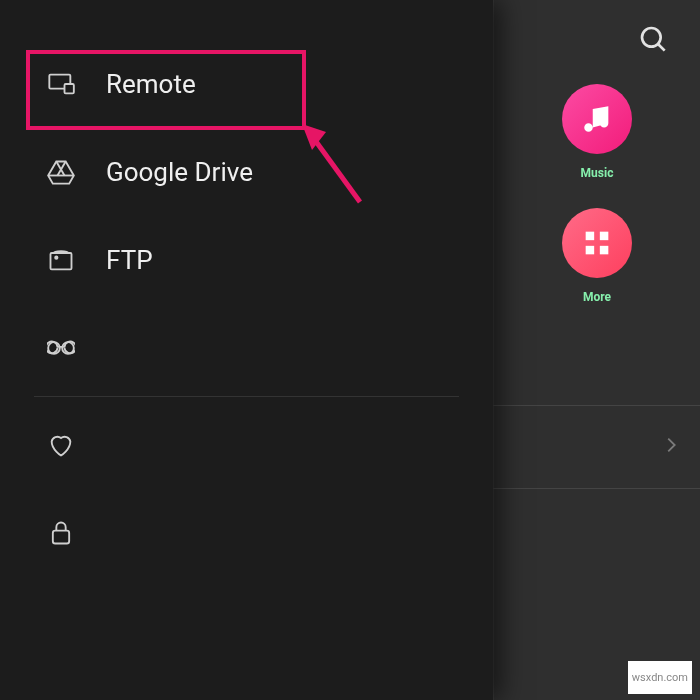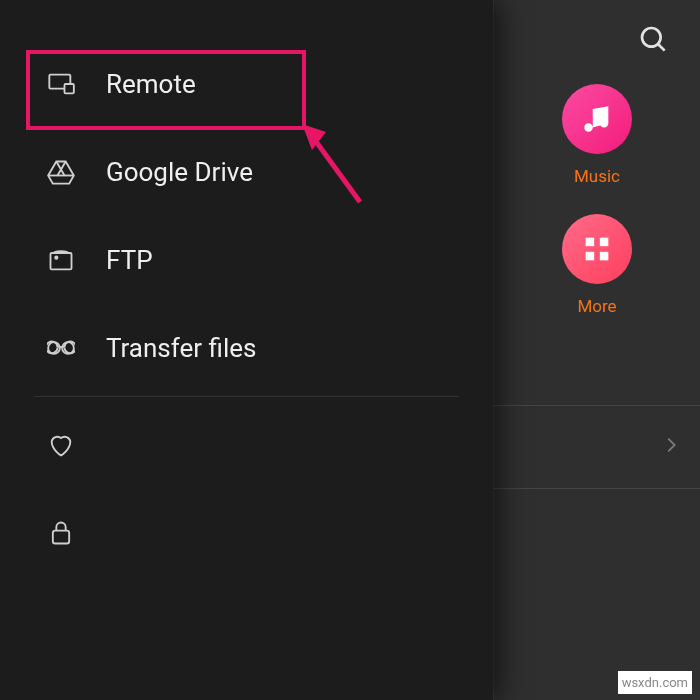--- a/index.html
+++ b/index.html
@@ -8,38 +8,38 @@
     
     .main-pane { position:absolute; left:493px; top:0; right:0; bottom:0; background:#2f2f2f; border-left:1px solid #3a3a3a; }
     .search-bar { height:84px; display:flex; justify-content:flex-end; align-items:center; padding-right:30px; }
     .search-bar svg { width:32px; height:32px; stroke:#e2e2e2; stroke-width:2; fill:none; }
     
     .shortcut { display:flex; flex-direction:column; align-items:center; gap:12px; margin-bottom:28px; }
     .shortcut .bubble { width:70px; height:70px; border-radius:50%; display:flex; align-items:center; justify-content:center; }
     .music-bg { background:linear-gradient(135deg,#fc4ba3,#f21c7a); }
     .more-bg  { background:linear-gradient(135deg,#ff6b88,#fe3f5e); }
     .shortcut .bubble svg { width:34px; height:34px; fill:#fff; }
-    .shortcut span { font-size:17px; color:#f97316; }
+    .shortcut span { font-size:12px; color:#86efac;font-weight:bold; }
     
     .list-row { position:absolute; left:493px; right:0; top:405px; height:84px; border-top:1px solid #444; border-bottom:1px solid #444; display:flex; align-items:center; justify-content:flex-end; padding-right:18px; }
     .list-row svg { width:22px; height:22px; stroke:#7a7a7a; stroke-width:2; fill:none; }
     
     .drawer { position:absolute; left:0; top:0; width:493px; height:700px; background:#1c1c1c; box-shadow:8px 0 24px rgba(0,0,0,.55); }
     .drawer-item { display:flex; align-items:center; height:88px; padding-left:46px; gap:30px; cursor:pointer; }
     .drawer-item:first-child { margin-top:40px; }
     .drawer-item .ic { width:30px; height:30px; display:flex; align-items:center; justify-content:center; }
     .drawer-item .ic svg { width:28px; height:28px; stroke:#cfcfcf; stroke-width:1.6; fill:none; }
     .drawer-item span { font-size:26px; color:#efefef; font-weight:400; }
     .sep { height:1px; background:#333; margin:4px 34px 4px 34px; }
     
     .hl-box { position:absolute; left:26px; top:50px; width:280px; height:80px; border:4px solid #e61565; pointer-events:none; }
     .hl-arrow { position:absolute; left:300px; top:122px; pointer-events:none; }
     .hl-arrow svg { width:80px; height:100px; }
     
-    .watermark { position:absolute; right:8px; bottom:6px; font-size:13px; color:#888; background:#fff; padding:4px 4px; }
+    .watermark { position:absolute; right:8px; bottom:6px; font-size:11px; color:#888; background:#fff; padding:10px 4px; }
   </style>
 </head>
 <body>
 
 <div class="phone">
 
   <div class="main-pane">
     <div class="search-bar">
       <span>
         <svg viewBox="0 0 24 24">
@@ -115,21 +115,20 @@
     </div>
 
     <div class="drawer-item">
       <span class="ic">
         <svg viewBox="0 0 24 24">
             <path d="M9 12a5 5 0 1 1 0-1h6a5 5 0 1 1 0 1"></path>
             <circle cx="6" cy="12" r="5"></circle>
             <circle cx="18" cy="12" r="5"></circle>
           </svg>
       </span>
-      <span>Transfer files</span>
     </div>
 
     <div class="sep"></div>
 
 
     <div class="drawer-item">
       <span class="ic">
         <svg viewBox="0 0 24 24">
             <path d="M12 21s-8-5-8-12a5 5 0 0 1 8-3 5 5 0 0 1 8 3c0 7-8 12-8 12z"></path>
           </svg>

